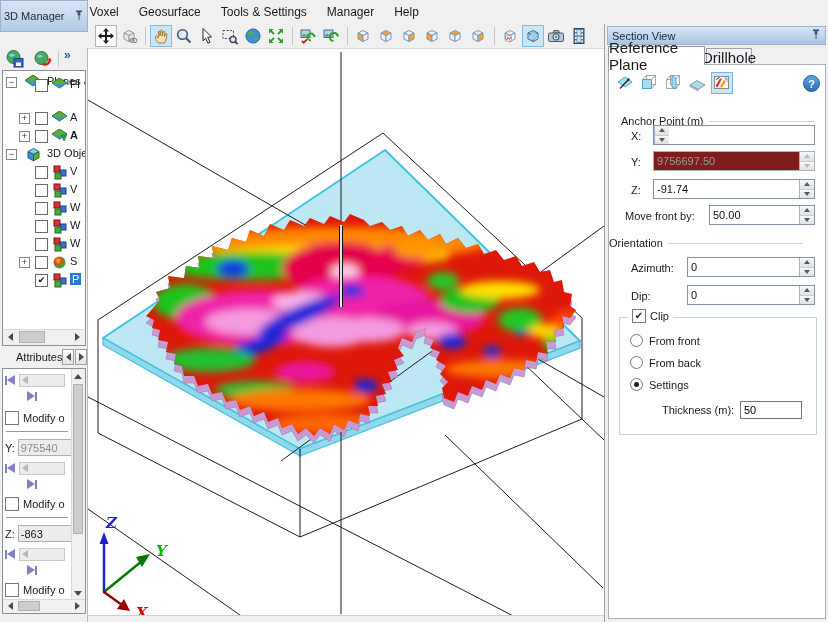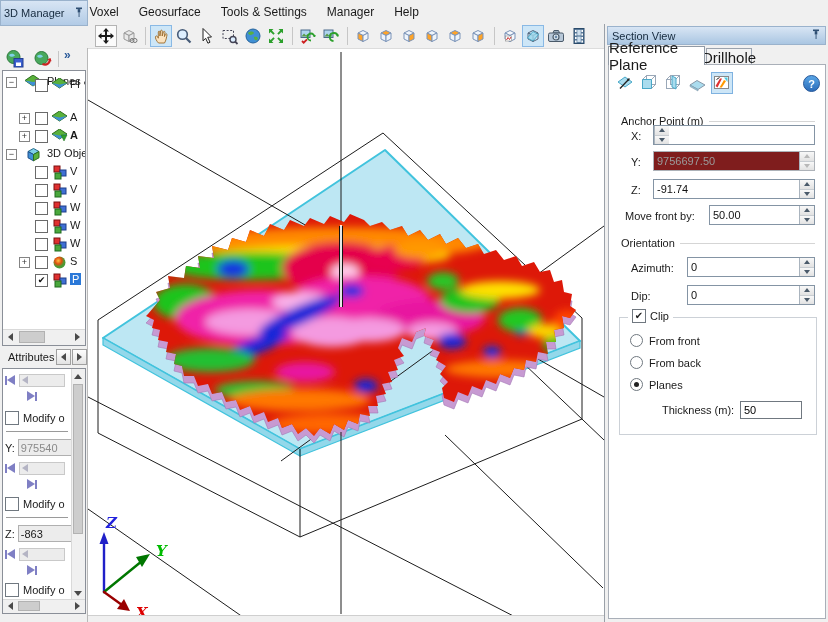--- a/index.html
+++ b/index.html
@@ -2,21 +2,21 @@
 <html><head>
 <meta charset="utf-8">
 <style>
   html,body{margin:0;padding:0;background:#e4e4e4}
   #app{position:relative;width:828px;height:622px;background:#f0f0f0;font-family:"Liberation Sans",sans-serif;font-size:11px;color:#1a1a1a;overflow:hidden}
   .abs{position:absolute}
   
   #menubar{position:absolute;left:0;top:0;width:828px;height:24px;background:#f0f0f0;display:flex;align-items:center;padding-left:6px;box-sizing:border-box}
   .mitem{padding:4px 10px;font-size:12px;cursor:default}
   
-  #mgr-header{position:absolute;left:0;top:24;width:88px;height:26px;background:linear-gradient(#d8e5f4,#b2cbe6);border:1px solid #9ab2cc;box-sizing:border-box;display:flex;align-items:center;padding:0 3px}
+  #mgr-header{position:absolute;left:0;top:24;width:88px;height:32px;background:linear-gradient(#d8e5f4,#b2cbe6);border:1px solid #9ab2cc;box-sizing:border-box;display:flex;align-items:center;padding:0 3px}
   #mgr-header span.t{flex:1;font-size:11px;color:#15293d;white-space:nowrap;overflow:hidden}
   #main-toolbar{position:absolute;left:88px;top:24px;width:516px;height:24px;background:#f0f0f0;display:flex;align-items:center;padding-left:7px;box-sizing:border-box}
   .tbtn{width:22px;height:22px;display:flex;align-items:center;justify-content:center;margin-right:1px;border:1px solid transparent;box-sizing:border-box;background:transparent}
   .tbtn.sel{background:#cde6f7;border:1px solid #89b9e5}
   .tbtn.framed{border:1px solid #b4b4b4;background:#fbfbfb}
   .vsep{width:1px;height:18px;background:#c6c6c6;margin:0 4px}
   
   #left-panel{position:absolute;left:0;top:48px;width:88px;height:574px;background:#f0f0f0;border-right:1px solid #b9b9b9;box-sizing:border-box}
   .ltbtn{position:absolute;width:22px;height:22px;display:flex;align-items:center;justify-content:center}
   #chev{position:absolute;left:64px;top:0px;font-weight:bold;font-size:12px;color:#2a5a9a}
@@ -30,21 +30,21 @@
   .tlabel.selch{background:#2a78d8;color:#fff;padding:0 2px}
   
   .hscroll{position:absolute;left:0;right:0;bottom:0;height:15px;background:#f0f0f0;border-top:1px solid #d9d9d9}
   .sarr{position:absolute;top:0;width:15px;height:14px;display:flex;align-items:center;justify-content:center}
   .tri-l{width:0;height:0;border-top:4px solid transparent;border-bottom:4px solid transparent;border-right:5px solid #4a4a4a}
   .tri-r{width:0;height:0;border-top:4px solid transparent;border-bottom:4px solid transparent;border-left:5px solid #4a4a4a}
   .tri-u{width:0;height:0;border-left:4px solid transparent;border-right:4px solid transparent;border-bottom:5px solid #4a4a4a}
   .tri-d{width:0;height:0;border-left:4px solid transparent;border-right:4px solid transparent;border-top:5px solid #4a4a4a}
   .thumb{position:absolute;background:#cdcdcd;border:1px solid #b2b2b2;box-sizing:border-box}
   #attr-head{position:absolute;left:0;top:300px;width:88px;height:18px;display:flex;align-items:center}
-  #attr-head .t{padding-left:8px;flex:1}
+  #attr-head .t{padding-left:16px;flex:1}
   .spinbtn{width:13px;height:14px;border:1px solid #a0a0a0;background:linear-gradient(#fdfdfd,#e3e3e3);display:flex;align-items:center;justify-content:center;margin-right:1px}
   #attr-box{position:absolute;left:2px;top:320px;width:84px;height:246px;background:#fff;border:1px solid #8a8f98;box-sizing:border-box;overflow:hidden}
   .vcrrow{position:absolute;left:2px;height:14px;display:flex;align-items:center}
   .vbar{width:2px;height:9px;background:#7f7fc4}
   .vtri-l{width:0;height:0;border-top:5px solid transparent;border-bottom:5px solid transparent;border-right:8px solid #7f7fc4}
   .vtri-r{width:0;height:0;border-top:5px solid transparent;border-bottom:5px solid transparent;border-left:8px solid #7f7fc4}
   .vtrack{margin-left:4px;width:46px;height:13px;background:#ececec;border:1px solid #c9c9c9;display:flex;align-items:center;padding-left:2px;box-sizing:border-box}
   .gtri-l{width:0;height:0;border-top:4px solid transparent;border-bottom:4px solid transparent;border-right:6px solid #b4b4c4}
   .modrow{position:absolute;left:2px;height:14px;display:flex;align-items:center;gap:4px;white-space:nowrap}
   .cbx{width:12px;height:12px;border:1px solid #707880;background:#fff;font-size:10px;line-height:11px;text-align:center;color:#222;flex:0 0 auto}
@@ -742,21 +742,21 @@
         <span class="sbtns">
             <div>
               <span class="stri-u"></span>
             </div>
             <div>
               <span class="stri-d"></span>
             </div>
           </span>
       </div>
 
-      <div class="grphead" style="left:12px;top:172px">
+      <div class="grphead" style="left:0;top:172px">
         <span>Orientation</span>
           <span class="rl"></span>
       </div>
       <span class="flabel" style="left:22px;top:197px">Azimuth:</span>
       <div class="spin" style="left:78px;top:192px;width:128px">
         <input value="0" style="">
         <span class="sbtns">
             <div>
               <span class="stri-u"></span>
             </div>
@@ -786,21 +786,21 @@
         <div class="radrow" style="top:16px">
           <span class="rad"></span>
           <span>From front</span>
         </div>
         <div class="radrow" style="top:38px">
           <span class="rad"></span>
           <span>From back</span>
         </div>
         <div class="radrow" style="top:60px">
           <span class="rad on"></span>
-          <span>Planes</span>
+          <span>Settings</span>
         </div>
         <span class="flabel" style="left:42px;top:86px">Thickness (m):</span>
         <input class="tinput" style="left: 120px; top: 83px; width: 62px;" value="50">
       </div>
     </div>
   </div>
 
 </div>
 
 </body></html>

